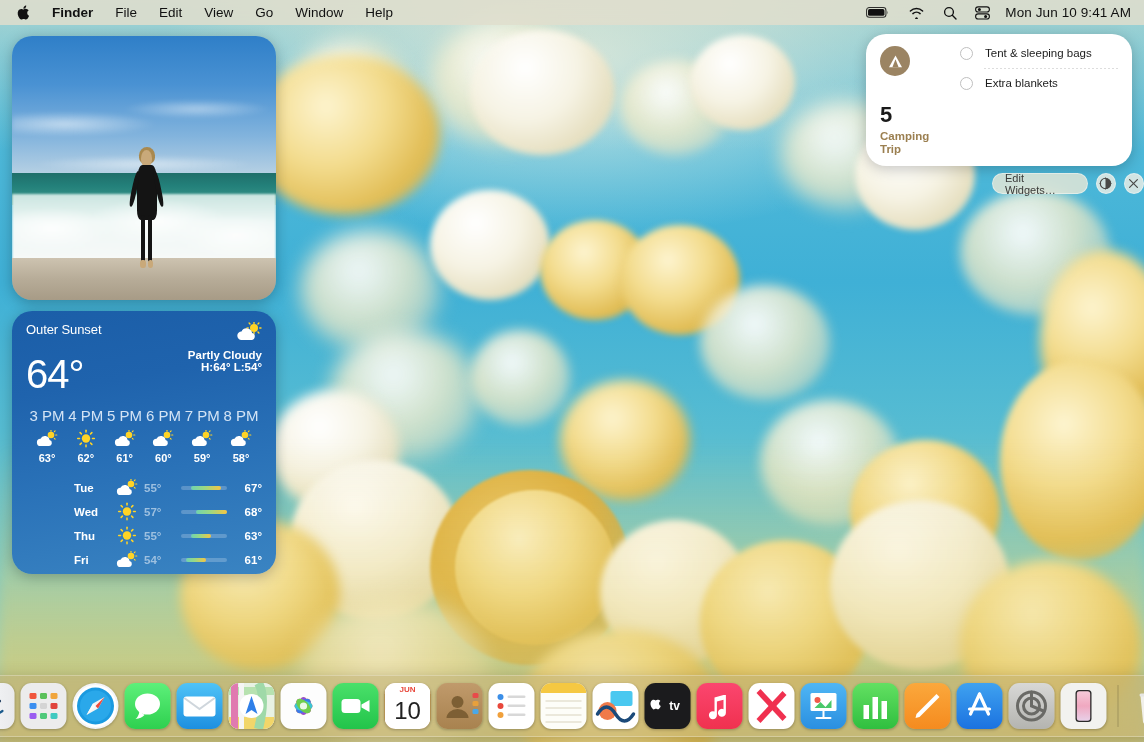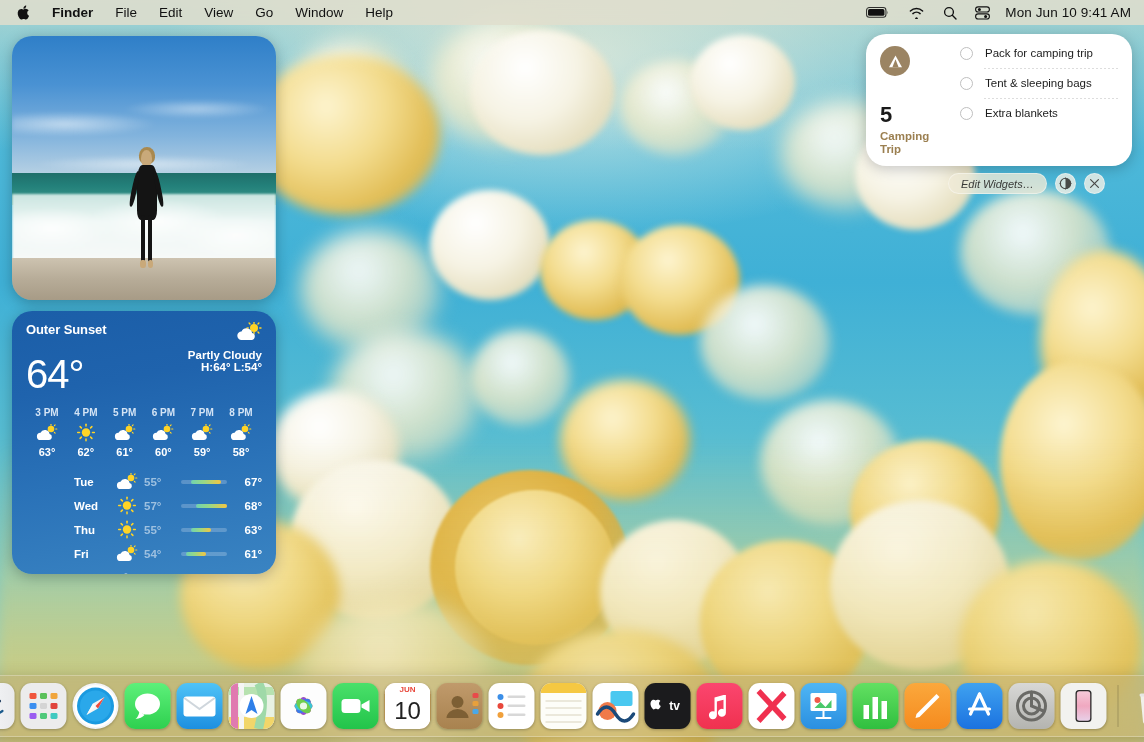--- a/index.html
+++ b/index.html
@@ -105,28 +105,28 @@
 
   #weather-widget {
     position:absolute; left:12px; top:311px; width:264px; height:263px;
     border-radius:20px; overflow:hidden; z-index:20;
     background:linear-gradient(170deg,#1b5ea8 0%, #1f63ad 28%, #2a72b8 60%, #3a84c2 100%);
     box-shadow:0 3px 14px rgba(0,0,0,0.25);
     color:#fff; padding:11px 14px 10px 14px;
     display:flex; flex-direction:column;
   }
   .ww-top { display:flex; justify-content:space-between; align-items:flex-start; }
-  .ww-loc { font-size:13px; font-weight:bold; letter-spacing:-0.1px; }
+  .ww-loc { font-size:13px; font-weight:normal; letter-spacing:-0.1px; }
   .ww-temp { font-size:40px; font-weight:300; line-height:0.95; margin-top:18px; letter-spacing:-1px; }
   .ww-right { text-align:right; display:flex; flex-direction:column; align-items:flex-end; }
   .ww-cond { font-size:11.5px; font-weight:bold; margin-top:4px; }
   .ww-hl { font-size:11.5px; font-weight:bold; }
   .ww-hourly { display:flex; justify-content:space-between; margin-top:14px; padding:0 2px; }
   .ww-hour { display:flex; flex-direction:column; align-items:center; width:38px; }
-  .ww-hour-label { font-size:10px; font-weight:bold; color:#d4e4f5; }
+  .ww-hour-label { font-size:15px; font-weight:normal; color:#d4e4f5; }
   .ww-hour-icon { height:21px; display:flex; align-items:center; justify-content:center; margin:4px 0 3px; }
   .ww-hour-temp { font-size:11px; font-weight:bold; }
   .ww-daily { margin-top:12px; display:flex; flex-direction:column; gap:1px; }
   .ww-day { display:flex; align-items:center; height:23px;margin-left:48px; }
   .ww-day-name { width:36px; font-size:11.5px; font-weight:bold; }
   .ww-day-icon { width:34px; display:flex; align-items:center; justify-content:center; }
   .ww-day-lo { width:32px; font-size:11.5px; font-weight:bold; color:#9dc0e0; text-align:left; }
   .ww-bar-wrap { flex:1; height:4px; background:rgba(255,255,255,0.22); border-radius:2px; position:relative; margin:0 5px; }
   .ww-bar { position:absolute; top:0; height:4px; border-radius:2px;
     background:linear-gradient(90deg,#6fd3b0 0%, #9ad884 45%, #f5c542 100%); }
@@ -149,21 +149,21 @@
   .rw-right { flex:1; padding:0 12px 0 0; display:flex; flex-direction:column; justify-content:flex-start; padding-top:4px; }
   .rw-item { display:flex; align-items:center; height:30px; position:relative; }
   .rw-item + .rw-item::before {
     content:""; position:absolute; top:0; left:26px; right:0; height:1px;
     background:repeating-linear-gradient(90deg,#ddd 0 2px, transparent 2px 4px);
   }
   .rw-check { width:13px; height:13px; border-radius:50%; border:1.3px solid #bfbfbf; margin-right:12px; margin-left:2px; flex:none; }
   .rw-label { font-size:11.5px; color:#1c1c1c; }
 
   
-  #edit-bar { position:absolute; left:948px; top:173px; display:flex; align-items:center; gap:8px; z-index:25;font-style:italic; }
+  #edit-bar { position:absolute; left:992px; top:173px; display:flex; align-items:center; gap:8px; z-index:25; }
   .eb-btn {
     background:rgba(240,235,215,0.78); backdrop-filter:blur(10px);
     border-radius:13px; height:21px; padding:0 12px;
     display:flex; align-items:center; font-size:11px; color:#3a3a38;
     border:0.5px solid rgba(255,255,255,0.4);
   }
   .eb-circle {
     width:21px; height:21px; border-radius:50%;
     background:rgba(242,240,230,0.8); backdrop-filter:blur(10px);
     display:flex; align-items:center; justify-content:center;
@@ -541,24 +541,20 @@
     </div>
     <div class="rw-count">5</div>
     <div class="rw-title">
       <div>Camping</div>
       <div>Trip</div>
     </div>
   </div>
   <div class="rw-right">
     <div class="rw-item">
       <div class="rw-check"></div>
-      <div class="rw-label">Pack for camping trip</div>
-    </div>
-    <div class="rw-item">
-      <div class="rw-check"></div>
       <div class="rw-label">Tent &amp; sleeping bags</div>
     </div>
     <div class="rw-item">
       <div class="rw-check"></div>
       <div class="rw-label">Extra blankets</div>
     </div>
   </div>
 </div>
 
 <div id="edit-bar">

